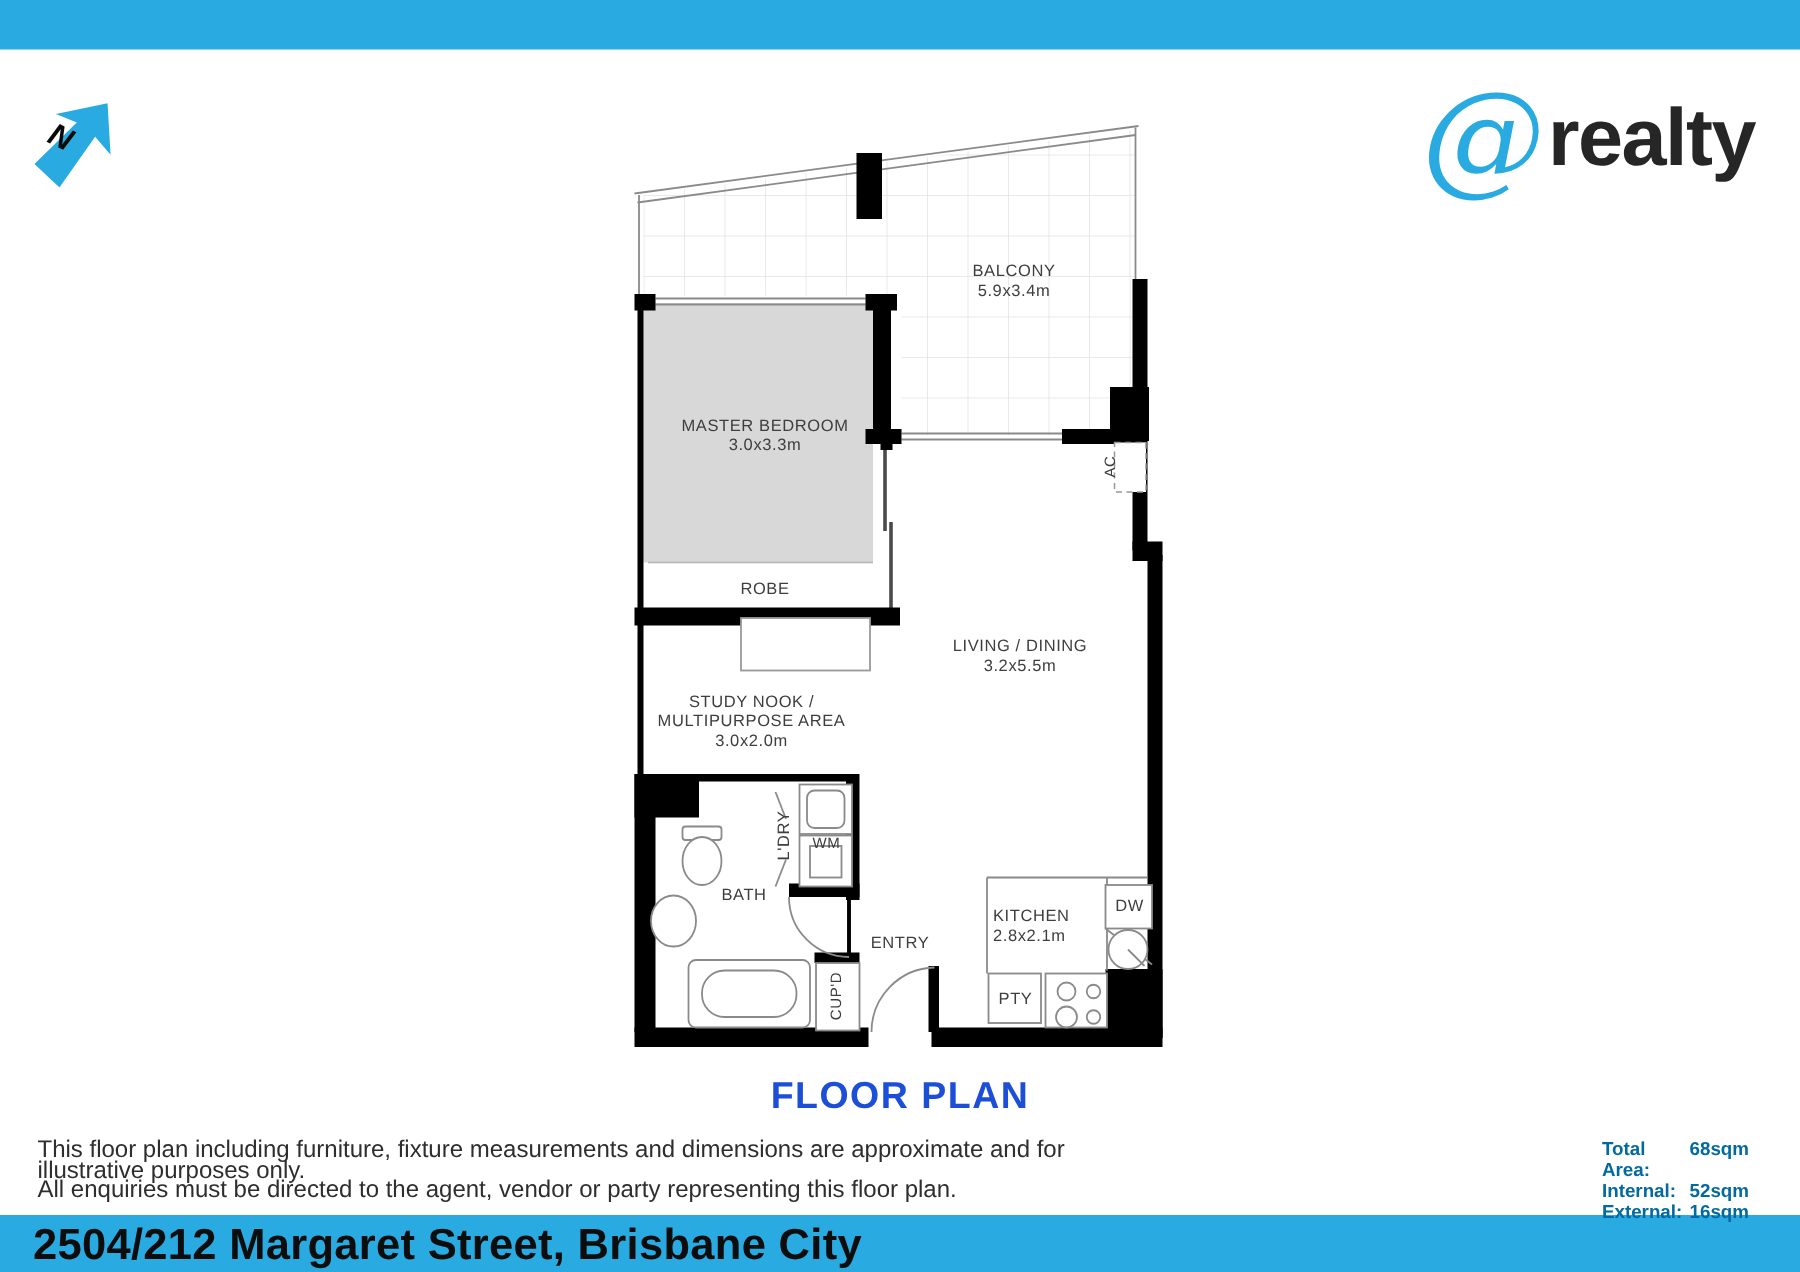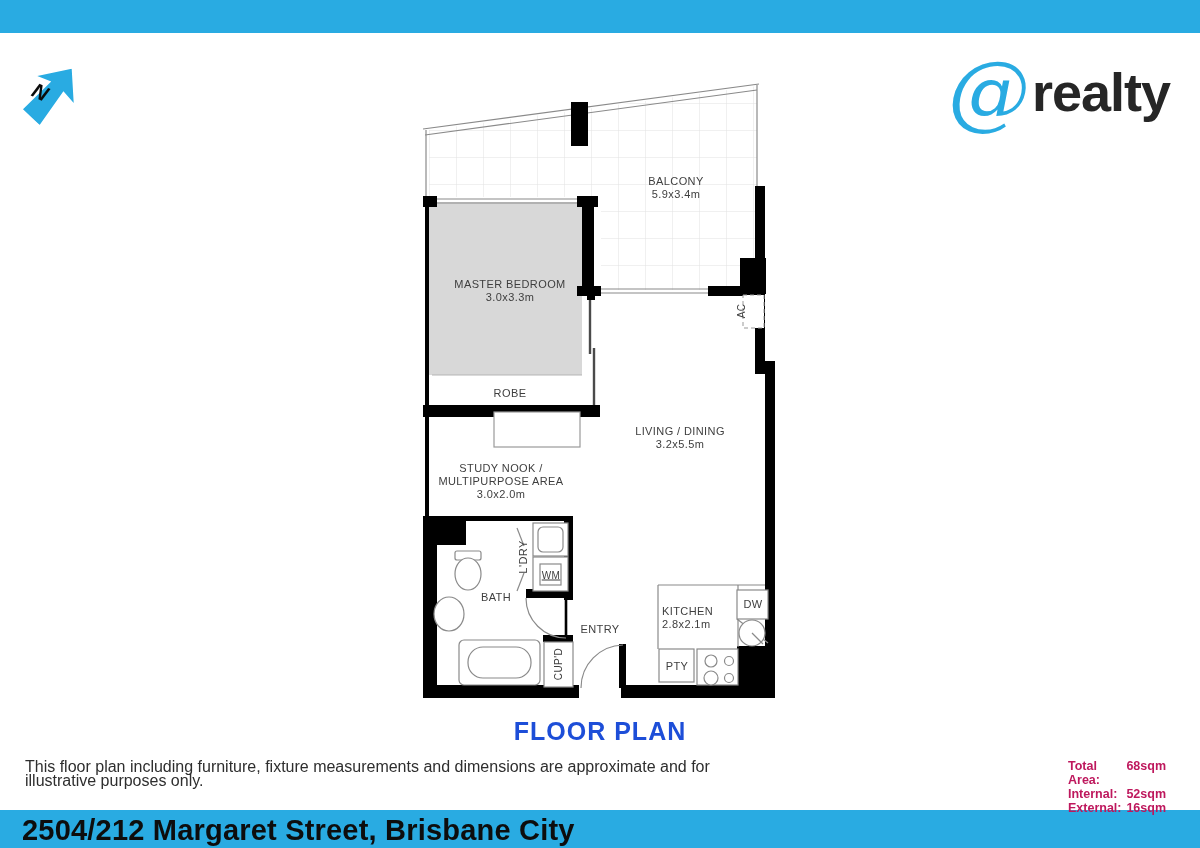--- a/index.html
+++ b/index.html
@@ -52,21 +52,21 @@
     font-size:25px; font-weight:bold; color:#1d4ed8; letter-spacing:1px;
     white-space:nowrap;
   }
   .disclaimer {
     position:absolute; left:25px; top:760px; width:700px;
     font-size:16px; color:#2e2e2e; line-height:13.5px;
   }
   .areas {
     position:absolute; left:1068px; top:759px; width:98px; height:44px;
     display:flex; flex-direction:column; justify-content:space-between;
-    font-size:12.5px; font-weight:bold; color:#be185d;
+    font-size:12.5px; font-weight:bold; color:#0369a1;
   }
   .areas .row { display:flex; justify-content:space-between; line-height:14px; }
 </style>
 </head>
 <body>
 
 <div class="bar top"></div>
 <div class="bar bottom"></div>
 <div class="address">2504/212 Margaret Street, Brisbane City</div>
 
@@ -198,35 +198,36 @@
 
 <div class="lbl" style="left:680px; top:431px;">LIVING / DINING</div>
 <div class="lbl" style="left:680px; top:444px;">3.2x5.5m</div>
 
 <div class="lbl" style="left:501px; top:468px;">STUDY NOOK /</div>
 <div class="lbl" style="left:501px; top:481px;">MULTIPURPOSE AREA</div>
 <div class="lbl" style="left:501px; top:494px;">3.0x2.0m</div>
 
 <div class="lbl" style="left:496px; top:597px;">BATH</div>
 <div class="lbl rot" style="left:523px; top:557px;">L'DRY</div>
-<div class="lbl small" style="left:551px; top:575px;text-decoration:underline;">WM</div>
+<div class="lbl small" style="left:551px; top:563px;">WM</div>
 
 <div class="lbl" style="left:600px; top:629px;">ENTRY</div>
 <div class="lbl rot small" style="left:558px; top:664px;">CUP'D</div>
 
 <div class="lbl leftal" style="left:662px; top:611px;">KITCHEN</div>
 <div class="lbl leftal" style="left:662px; top:624px;">2.8x2.1m</div>
 <div class="lbl" style="left:677px; top:666px;">PTY</div>
 <div class="lbl" style="left:753px; top:604px;">DW</div>
 <div class="lbl rot small" style="left:741px; top:311px;">AC</div>
 
 <div class="plan-title">FLOOR PLAN</div>
 
 <div class="disclaimer">
   <div>This floor plan including furniture, fixture measurements and dimensions are approximate and for illustrative purposes only.</div>
+  <div>All enquiries must be directed to the agent, vendor or party representing this floor plan.</div>
 </div>
 
 <div class="areas">
   <div class="row">
     <span>Total Area:</span>
     <span>68sqm</span>
   </div>
   <div class="row">
     <span>Internal:</span>
     <span>52sqm</span>

